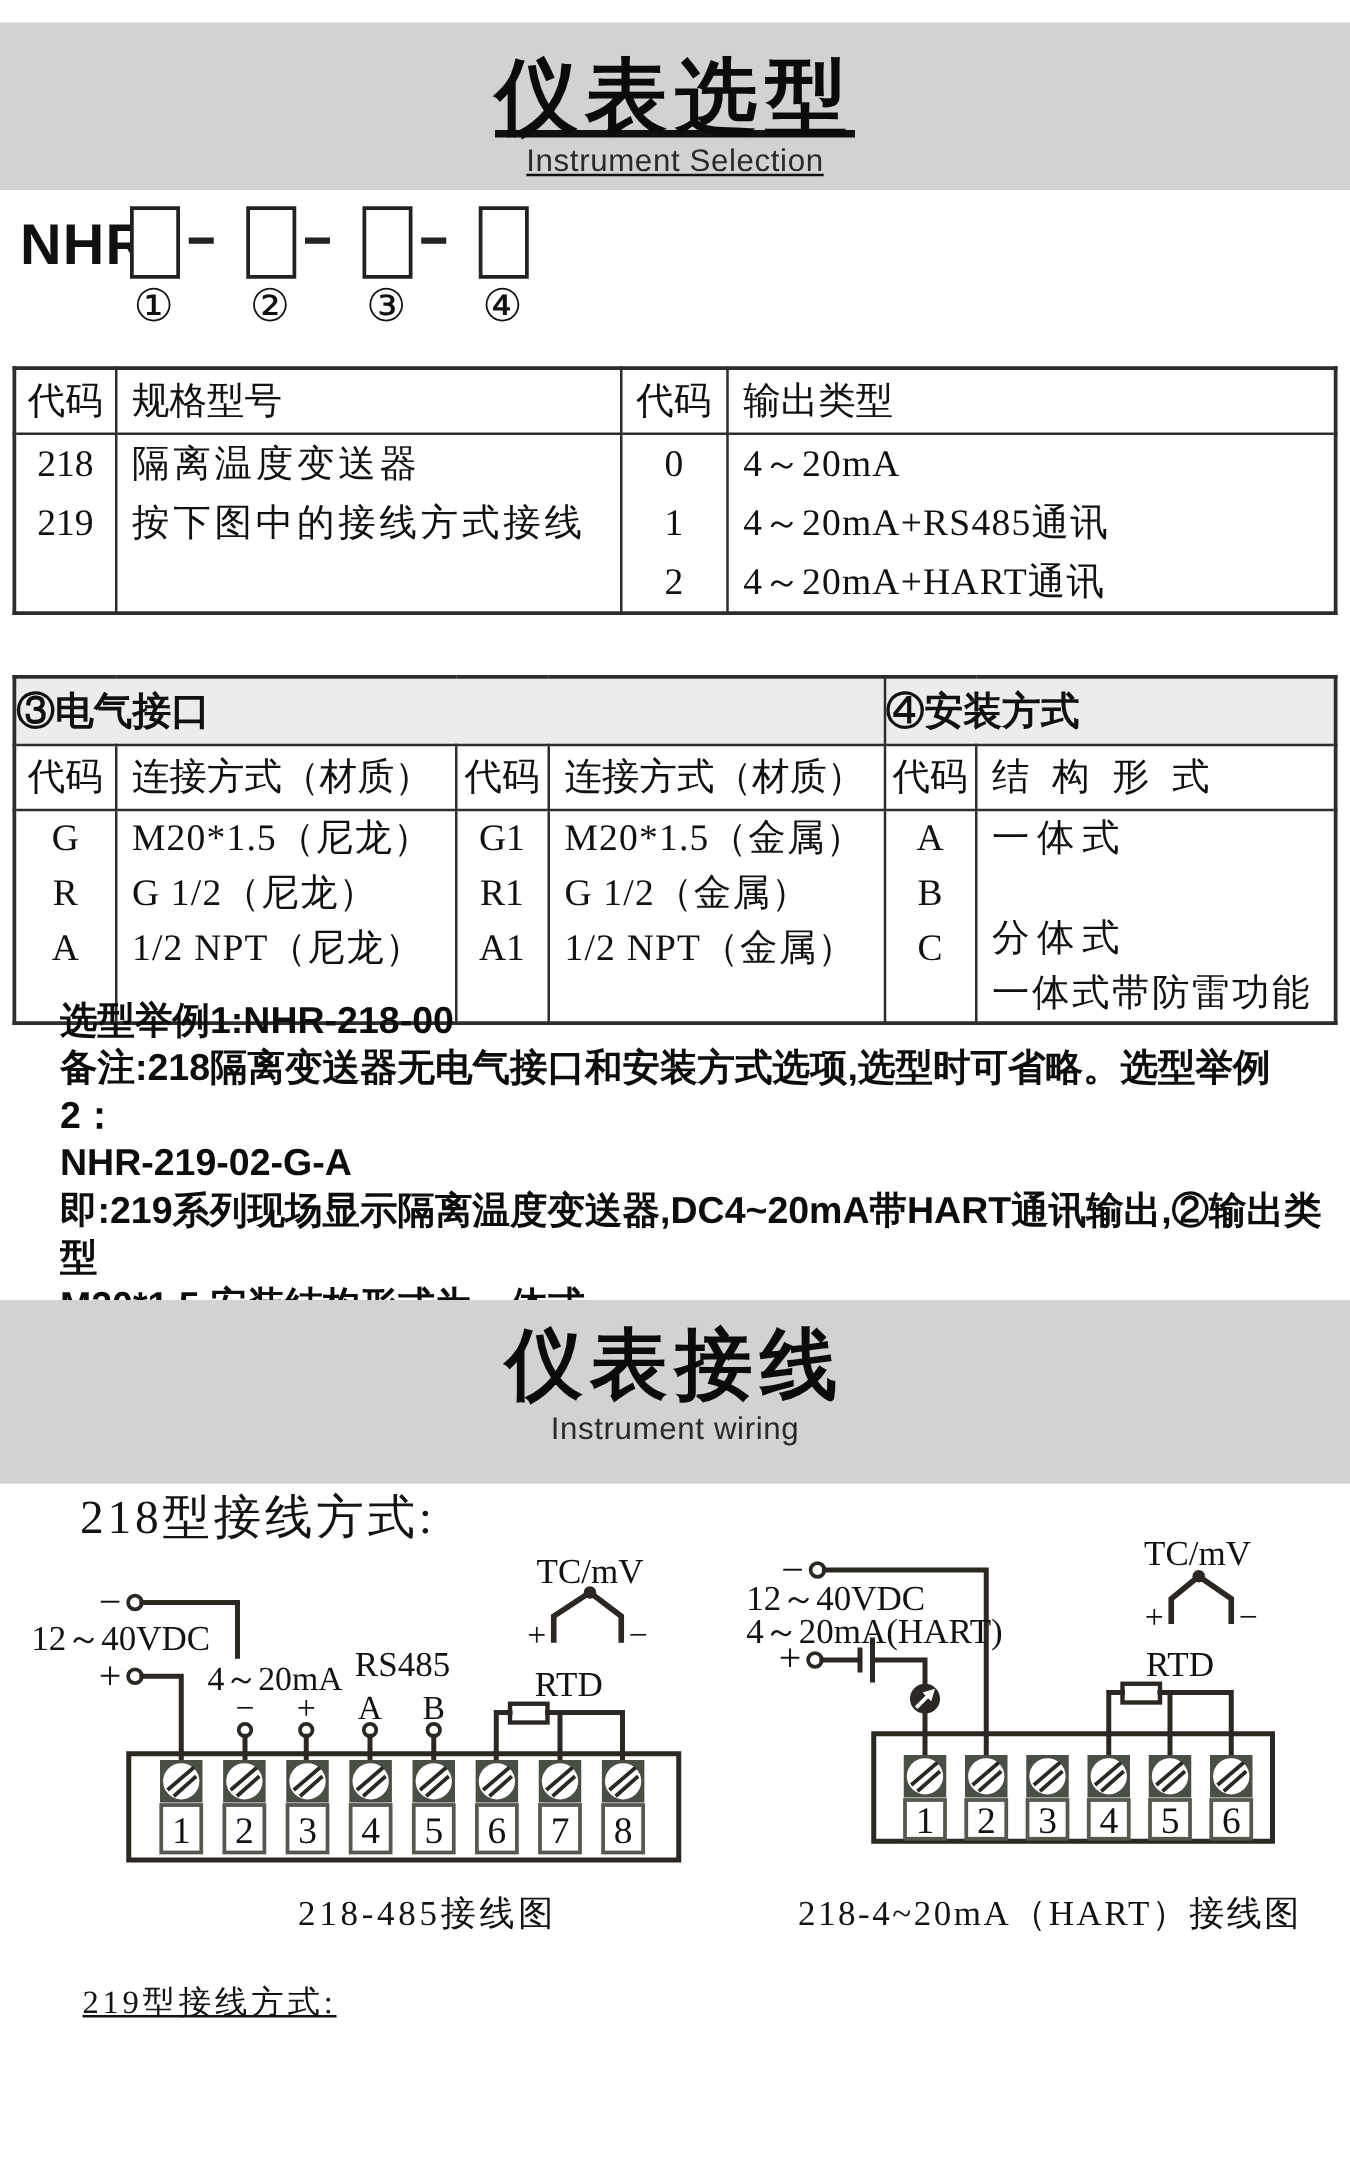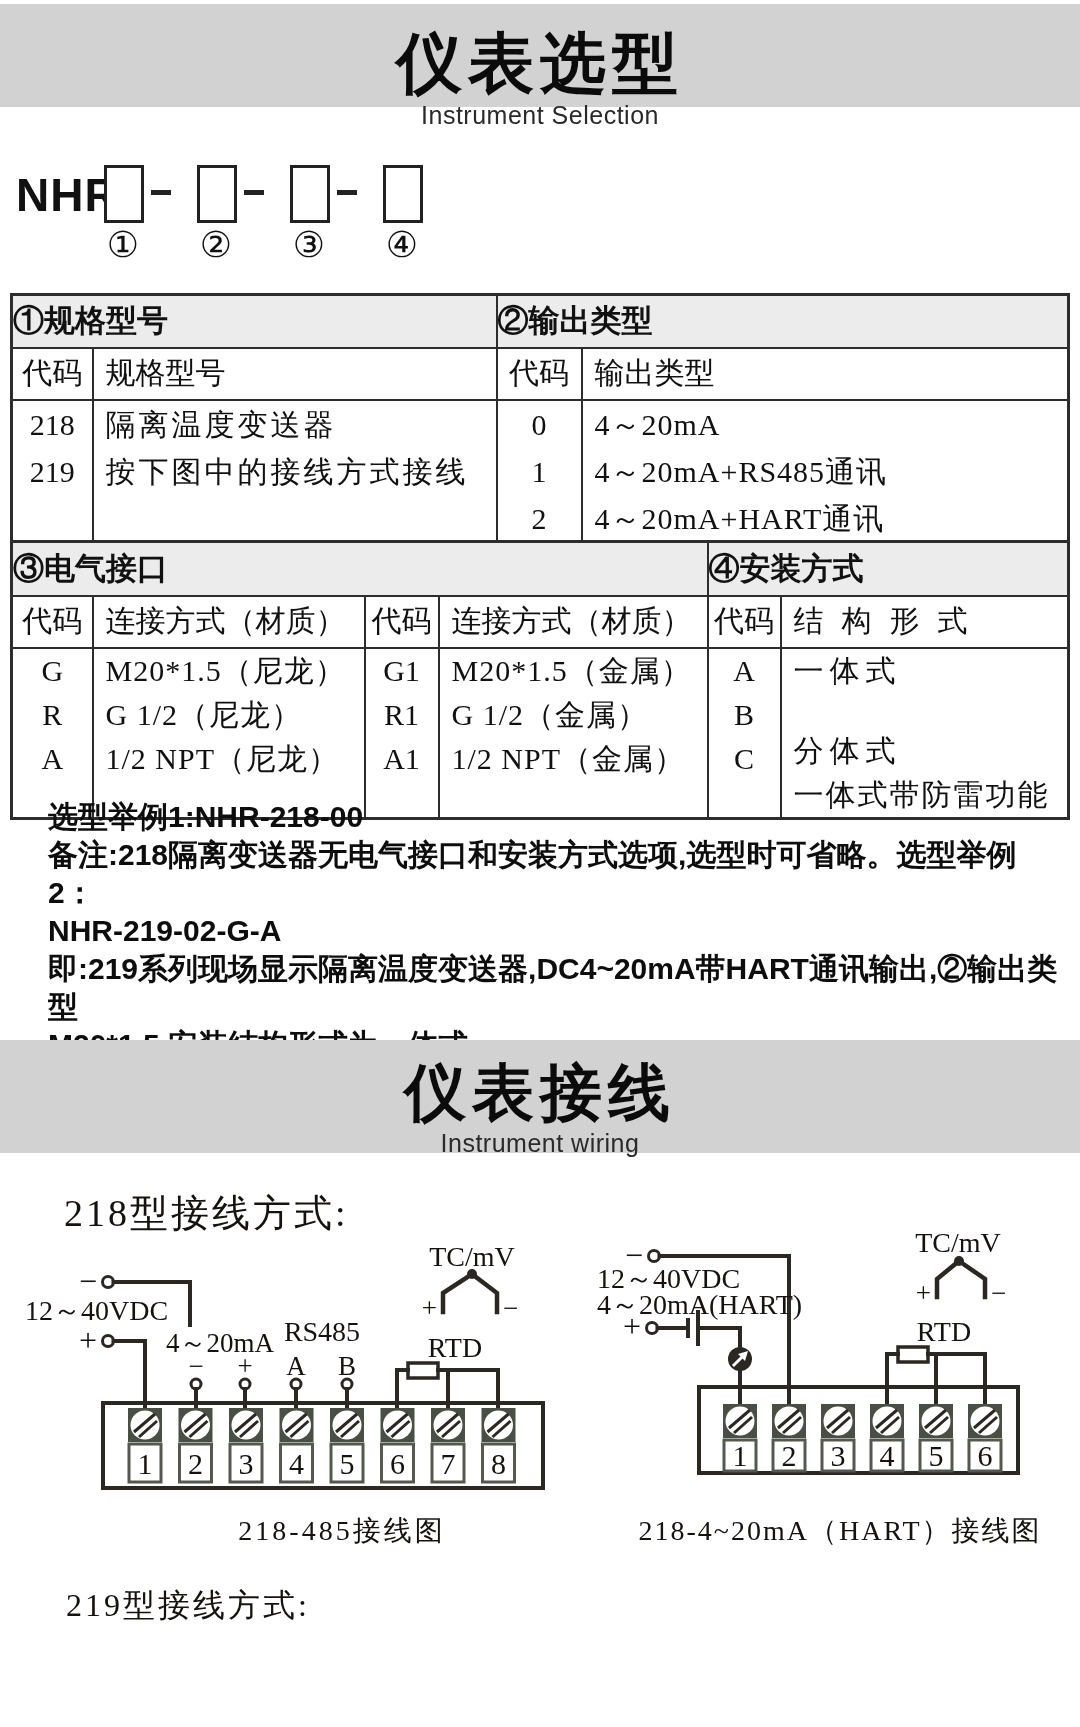--- a/index.html
+++ b/index.html
@@ -47,21 +47,21 @@
   .bottom-notes p{margin:0;font-size:31px;line-height:37px;font-weight:500;
                   font-family:"Liberation Sans",sans-serif;color:#0d0d0d;}
 
   svg text{font-family:"Liberation Serif",serif;fill:#151210;}
 </style>
 </head>
 <body>
 
 <div class="page">
 
-  <div class="banner" style="top:4px;height:103px;">
+  <div class="banner" style="top:18px;height:134px;text-decoration:underline;">
     <div class="t" style="padding-top:26px;font-size:66px;line-height:66px;">仪表选型</div>
     <div class="s" style="font-size:25px;line-height:30px;margin-top:4px;">Instrument Selection</div>
   </div>
 
   <div class="abs model-prefix" style="left:16px;top:168px;">NHR-</div>
   <div class="code-box" style="left:104px;top:165px;"></div>
   <div class="dash" style="left:151px;top:190px;"></div>
   <div class="code-box" style="left:197px;top:165px;"></div>
   <div class="dash" style="left:244px;top:190px;"></div>
   <div class="code-box" style="left:290px;top:165px;"></div>
@@ -73,24 +73,20 @@
   <div class="circ-num" style="left:402px;top:224px;">④</div>
 
   <table class="sel" style="top:293px;width:1057px;">
     <colgroup>
         <col style="width:81px">
         <col style="width:404px">
         <col style="width:85px">
         <col style="width:487px">
       </colgroup>
     <tbody>
-        <tr style="height:53px;">
-      <td class="sechead" colspan="2">①规格型号</td>
-      <td class="sechead" colspan="2">②输出类型</td>
-    </tr>
     <tr style="height:52px;">
       <td class="colhead code">代码</td>
       <td class="colhead desc">规格型号</td>
       <td class="colhead code">代码</td>
       <td class="colhead desc">输出类型</td>
     </tr>
     <tr style="height:142px;">
       <td class="data">
         <div class="dline code">218</div>
         <div class="dline code">219</div>
@@ -171,21 +167,21 @@
     </table>
 
   <div class="notes">
     <p>选型举例1:NHR-218-00</p>
     <p>备注:218隔离变送器无电气接口和安装方式选项,选型时可省略。选型举例2：</p>
     <p>NHR-219-02-G-A</p>
     <p>即:219系列现场显示隔离温度变送器,DC4~20mA带HART通讯输出,②输出类型</p>
     <p>M20*1.5,安装结构形式为一体式。</p>
   </div>
 
-  <div class="banner" style="top:1040px;height:113px;">
+  <div class="banner" style="top:1040px;height:147px;">
     <div class="t" style="padding-top:22px;font-size:62px;line-height:62px;">仪表接线</div>
     <div class="s" style="font-size:25px;line-height:30px;margin-top:4px;">Instrument wiring</div>
   </div>
 
   <div class="abs wire-label" style="left:64px;top:1188px;font-size:38px;letter-spacing:3px;">218型接线方式:</div>
 
   <svg class="abs" style="left:0;top:1230px;" width="1080" height="330" viewBox="0 1230 1080 330">
     <defs>
       <g id="screw">
         <rect x="-17" y="-17" width="34" height="34" fill="#4a4f45"></rect>
@@ -314,15 +310,15 @@
         <text x="789" y="1466">2</text>
         <text x="838" y="1466">3</text>
         <text x="887" y="1466">4</text>
         <text x="936" y="1466">5</text>
         <text x="985" y="1466">6</text>
       </g>
       <text x="840" y="1540" font-size="28" text-anchor="middle" letter-spacing="2">218-4~20mA（HART）接线图</text>
     </g>
   </svg>
 
-  <div class="abs wire-label" style="left:66px;top:1584px;font-size:32px;letter-spacing:3px;">219型接线方式:</div>
+  <div class="abs wire-label" style="left:66px;top:1584px;font-size:26px;letter-spacing:3px;text-decoration:underline;">219型接线方式:</div>
 
 </div>
 
 </body></html>

